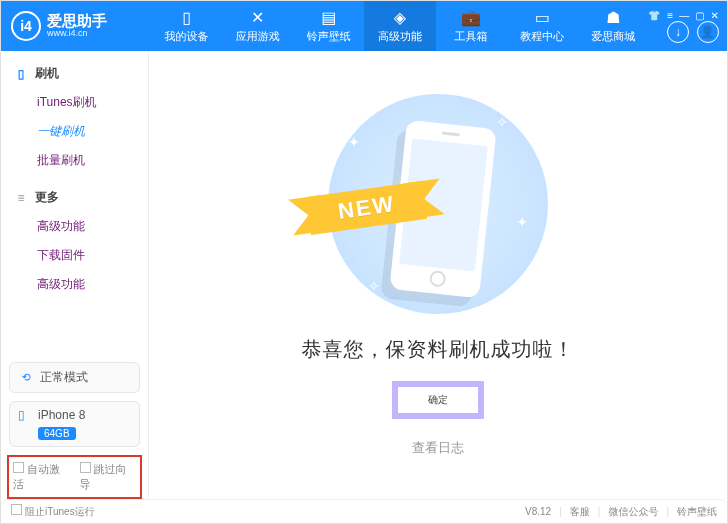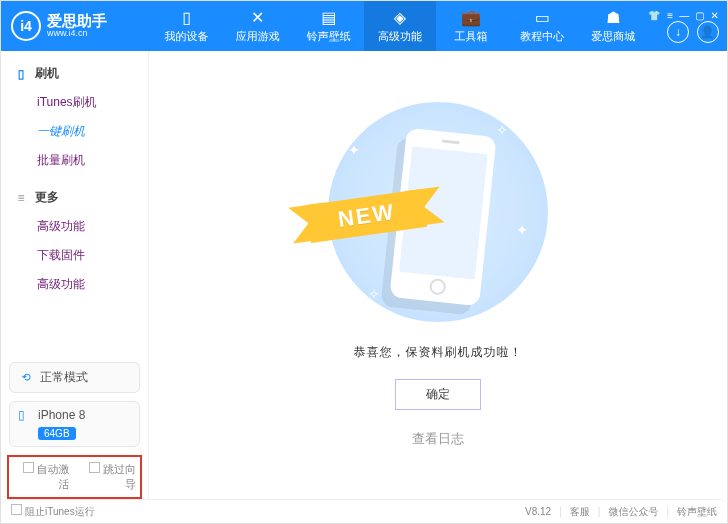--- a/index.html
+++ b/index.html
@@ -26,37 +26,37 @@
     .sb-items { margin-bottom: 8px; }
     .sb-item { padding: 6px 0 6px 36px; color: #701a75; cursor: pointer; }
     .sb-item.active { color: #1a8cff; font-style: italic; }
     .statusbox { margin: 8px; border: 1px solid #e6e6e6; border-radius: 6px; padding: 6px 8px; display: flex; align-items: center; color: #555; background: #fafafa; }
     .statusbox .sbi { width: 16px; height: 16px; border-radius: 50%; margin-right: 6px; display: flex; align-items: center; justify-content: center; color: #1a8cff; font-size: 11px; }
     .devicebox { margin: 0 8px 8px; border: 1px solid #e6e6e6; border-radius: 6px; padding: 6px 8px; background: #fafafa; }
     .devicebox .d1 { display: flex; align-items: center; color: #555; margin-bottom: 4px; }
     .devicebox .d1 .di { width: 14px; height: 14px; margin-right: 6px; color: #1a8cff; }
     .devicebox .badge { display: inline-block; margin-left: 20px; background: #1a8cff; color: #fff; font-size: 10px; border-radius: 3px; padding: 1px 6px; }
     .chkrow { border: 2px solid #d93a2b; margin: 0 6px; }
-    .chkrow-inner { display: flex; align-items: center; gap: 10px; padding: 5px 4px; font-size: 11px; color: #888; text-align: right; }
+    .chkrow-inner { display: flex; align-items: center; gap: 10px; padding: 5px 4px; font-size: 11px; color: #888; }
     .chk { width: 11px; height: 11px; border: 1px solid #bbb; display: inline-block; margin-right: 3px; }
     .content { flex: 1; display: flex; flex-direction: column; justify-content: center; align-items: center; position: relative; }
     .illust { width: 220px; height: 220px; position: relative; margin-top: 30px; }
     .bigcircle { position: absolute; inset: 0; border-radius: 50%; background: radial-gradient(circle, #d9eeff 0%, #cce5ff 60%, #b8dbff 100%); }
     .sparkle { position: absolute; color: #fff; font-size: 14px; }
     .phone { position: absolute; left: 70px; top: 30px; width: 90px; height: 170px; background: #fff; border-radius: 12px; box-shadow: -8px 10px 0 rgba(0,0,0,0.08); transform: rotate(6deg); }
     .phone::before { content: ""; position: absolute; top: 8px; left: 36px; width: 18px; height: 3px; border-radius: 2px; background: #ddd; }
     .phone::after { content: ""; position: absolute; bottom: 7px; left: 39px; width: 12px; height: 12px; border-radius: 50%; border: 2px solid #ddd; }
     .phone .screen { position: absolute; top: 18px; left: 7px; right: 7px; bottom: 26px; background: #e8f3ff; border-radius: 3px; }
     .ribbon { position: absolute; left: -20px; top: 95px; transform: rotate(-8deg); }
     .ribbon-main { background: #ffc733; color: #fff; font-weight: bold; font-size: 22px; letter-spacing: 2px; padding: 6px 30px; position: relative; text-shadow: 0 1px 0 rgba(0,0,0,0.1); }
     .ribbon-main::before, .ribbon-main::after { content: ""; position: absolute; top: 0; width: 0; height: 0; border: 18px solid #ffc733; }
     .ribbon-main::before { left: -18px; border-left-color: transparent; }
     .ribbon-main::after { right: -18px; border-right-color: transparent; }
-    .successmsg { font-size: 12px; color: #333; margin: 22px 0 18px; letter-spacing: 1px; }
-    .okbtn { border: 1px solid #c4b5fd; background: #fff; padding: 6px 30px; font-size: 12px; color: #444; cursor: pointer; }
+    .successmsg { font-size: 20px; color: #333; margin: 22px 0 18px; letter-spacing: 1px; }
+    .okbtn { border: 6px solid #c4b5fd; background: #fff; padding: 6px 30px; font-size: 10px; color: #444; cursor: pointer; }
     .loglink { margin-top: 20px; margin-bottom: 30px; font-size: 13px; color: #999; cursor: pointer; }
     .footer { height: 24px; border-top: 1px solid #eee; display: flex; align-items: center; font-size: 10px; color: #888; padding: 0 10px; border-radius: 8px; }
     .footer .left { display: flex; align-items: center; flex: 1; }
     .footer .sep { margin: 0 8px; color: #ddd; }
   </style>
 </head>
 <body>
 
 <div class="titlebar">
   <div class="logo-wrap">

